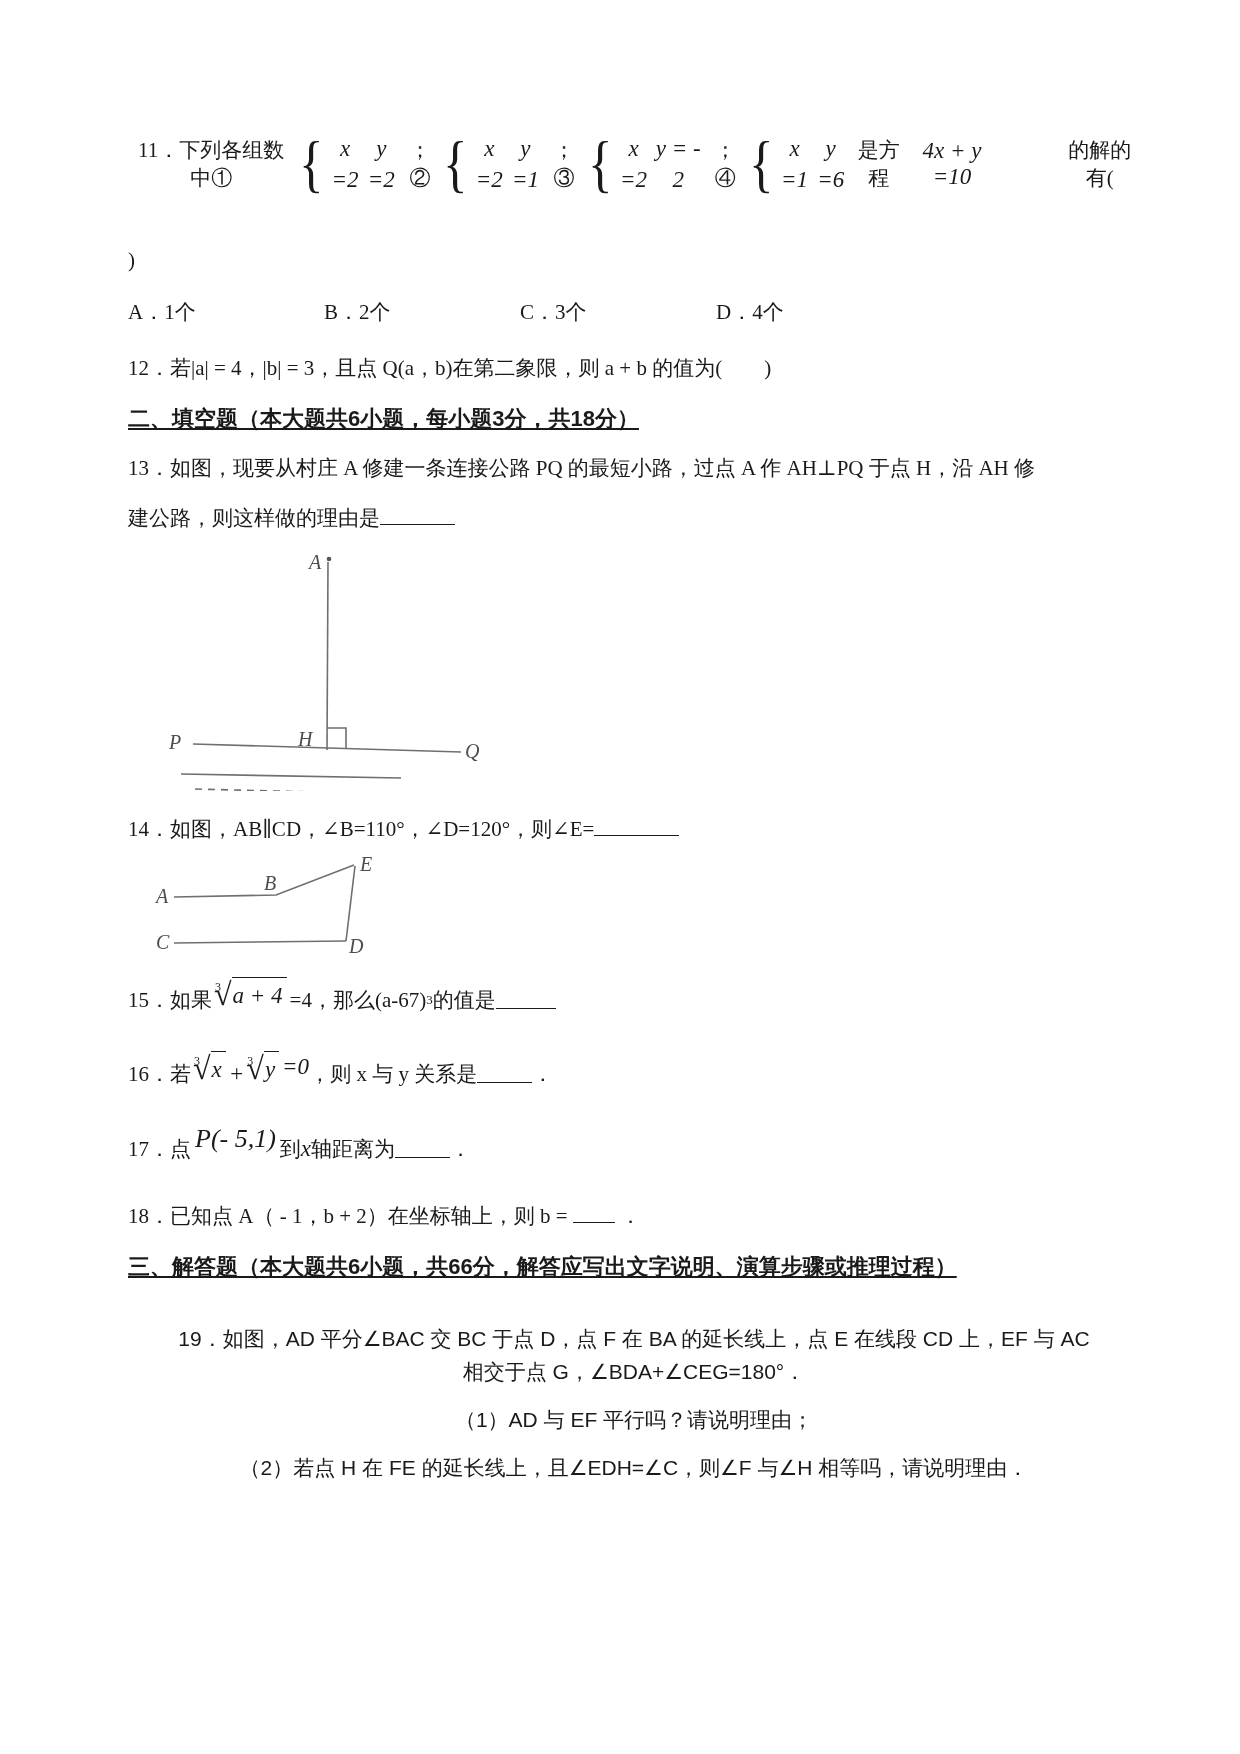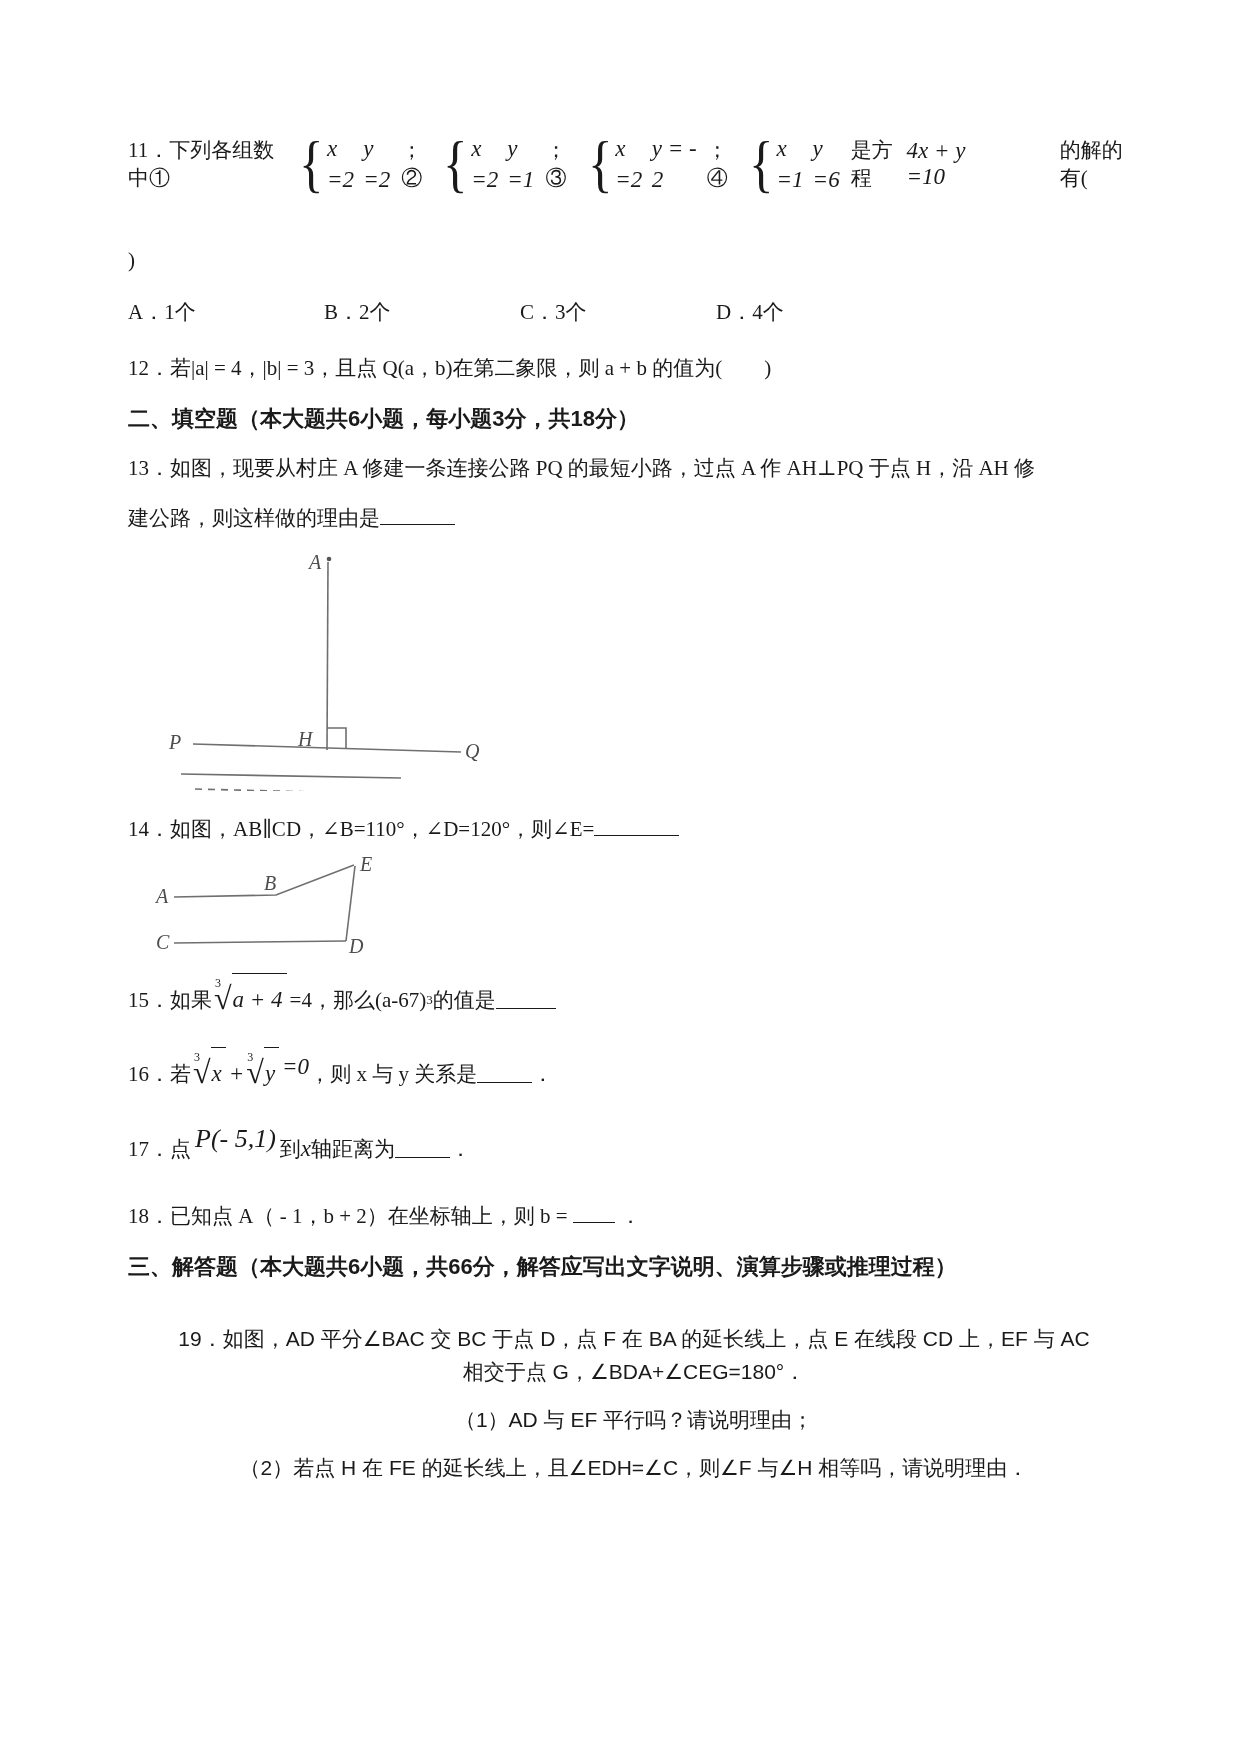--- a/index.html
+++ b/index.html
@@ -4,48 +4,48 @@
 <style>
   html,body{margin:0;padding:0;}
   body{
     width:1240px;height:1754px;background:#ffffff;color:#1a1a1a;
     font-family:"Liberation Serif","DejaVu Serif",serif;
     font-size:21px;
   }
   .page{padding:0 100px 0 128px;}
   .line{line-height:28px;white-space:nowrap;}
   
-  .q11-row{margin-top:112px;display:flex;align-items:center;height:104px;}
+  .q11-row{margin-top:112px;display:flex;align-items:center;height:104px;text-align:center;}
   .sys{display:inline-flex;align-items:center;margin:0 2px;}
   .brace{font-size:64px;font-weight:400;line-height:0.9;transform:scaleX(0.8);}
   .eqs{display:flex;flex-direction:row;font-style:italic;font-size:23px;line-height:31px;}
   .mathit{font-style:italic;font-size:23px;}
   .q11-tail{margin-left:62px;}
   .q11-close{margin-top:30px;}
   
   .opts{display:flex;margin-top:24px;}
   .opt{width:196px;}
   
   .sec{
     font-family:"Liberation Sans","DejaVu Sans",sans-serif;
-    font-weight:700;font-size:22px;margin-top:22px;line-height:30px;
+    font-weight:700;font-size:22px;margin-top:22px;line-height:30px;text-decoration:underline;
   }
   
   .blank{display:inline-block;border-bottom:1.6px solid #1a1a1a;height:16px;vertical-align:baseline;}
   .b75{width:75px}.b85{width:85px}.b60{width:60px}.b55{width:55px}.b42{width:42px}
   
   .fig{display:block;}
   .fig text{font-family:"Liberation Serif","DejaVu Serif",serif;font-style:italic;fill:#4d4d4d;font-size:20px;}
   .fig line,.fig polyline{stroke:#6f6f6f;stroke-width:1.6;fill:none;}
   
   .mathblock{display:flex;align-items:center;}
   .rad{display:inline-flex;align-items:flex-end;font-style:italic;position:relative;top:-7px;margin:0 3px;}
   .rad .idx{font-style:normal;font-size:12px;align-self:flex-start;margin:3px -7px 0 0;position:relative;z-index:1;}
   .rad .surd{font-style:normal;font-size:32px;line-height:0.95;}
-  .rad .rcd{border-top:1.6px solid #1a1a1a;font-size:23px;line-height:1.2;padding:12px 4px 0 1px;text-align:center;}
+  .rad .rcd{border-top:1.6px solid #1a1a1a;font-size:23px;line-height:1.2;padding:4px 4px 0 1px;text-align:center;}
   .raised{font-style:italic;font-size:26px;position:relative;top:-10px;margin:0 4px;}
   sup{font-size:13px;}
   
   .hei{font-family:"Liberation Sans","DejaVu Sans",sans-serif;font-weight:500;font-size:21px;text-align:center;}
   .q19main{margin-top:40px;line-height:33px;white-space:nowrap;}
   .mt18{margin-top:18px}.mt20{margin-top:20px}.mt22{margin-top:22px}.mt24{margin-top:28px}.mt28{margin-top:28px}
   .fig13wrap{margin:14px 0 0 25px;}
   .fig14wrap{margin:10px 0 0 20px;}
   .q14line{margin-top:24px;}
   .q15row{margin-top:16px;height:52px;}

